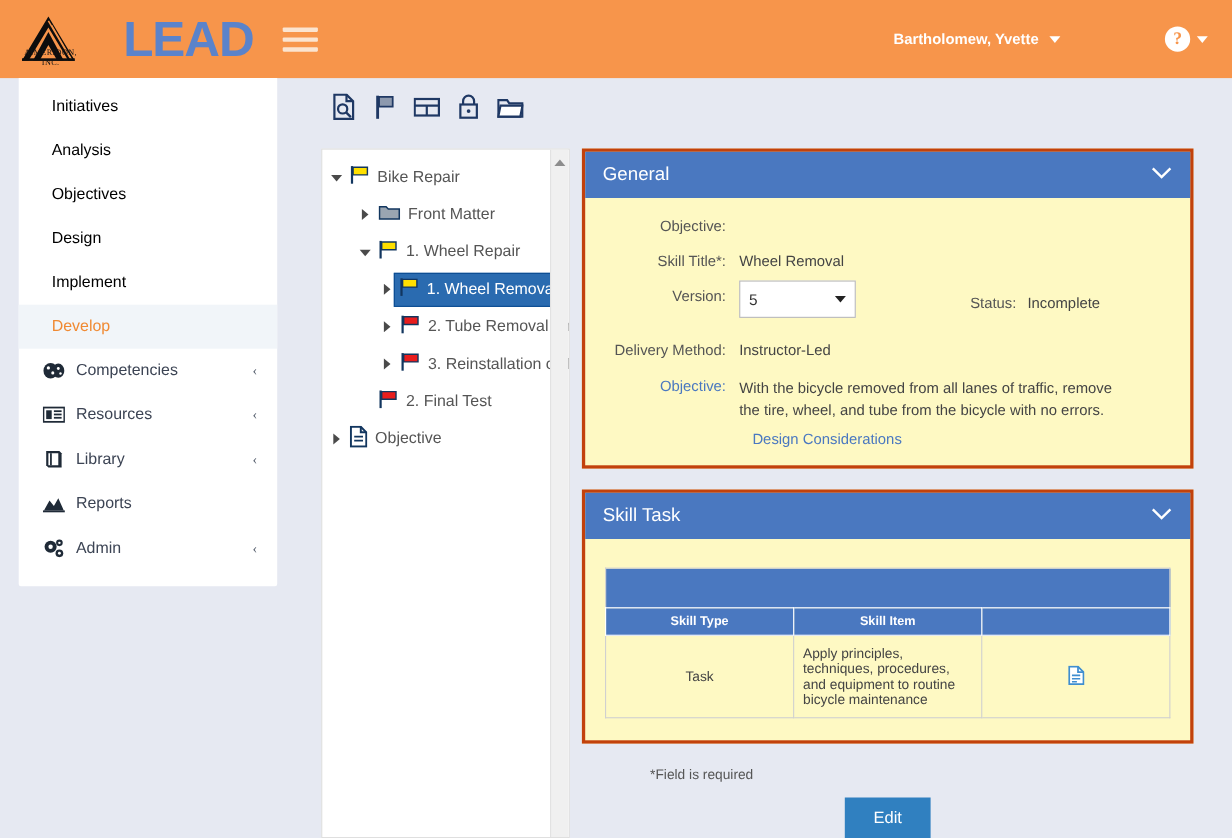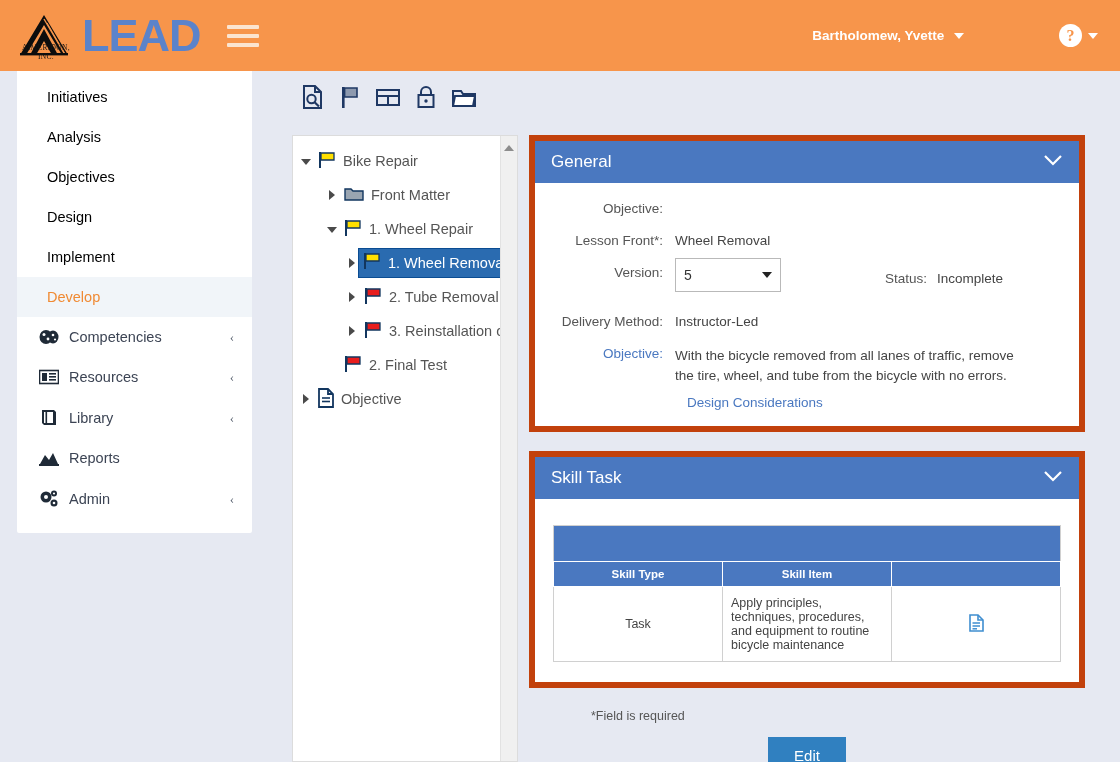--- a/index.html
+++ b/index.html
@@ -14,21 +14,21 @@
     color: #444;
   }
 
   
   .topbar {
     position: absolute; top: 0; left: 0;
     width: 1120px; height: 71px;
     background: #f7954b;
     display: flex; align-items: center;
   }
-  .brand { display: flex; align-items: center; margin-left: 18px; }
+  .brand { display: flex; align-items: center; margin-left: 18px; gap: 30px; }
   .logo-mark { width: 52px; height: 46px; position: relative; }
   .logo-caption {
     position: absolute; bottom: -2px; left: 0; width: 56px;
     font-family: "Liberation Serif", serif;
     font-size: 7.5px; letter-spacing: .3px; color: #141414;
     text-align: center;
   }
   .lead-word {
     margin-left: 12px;
     font-family: "Liberation Sans", sans-serif;
@@ -130,21 +130,21 @@
     background: #f0f0f0; border-left: 1px solid #e2e2e2; cursor: pointer;
   }
   .tree-scrollbar .up-arrow {
     width: 0; height: 0; margin: 9px auto 0 auto;
     border-left: 5px solid transparent; border-right: 5px solid transparent;
     border-bottom: 6px solid #8d8d8d;
   }
 
   
   .content { position: absolute; top: 135px; left: 529px; width: 556px; }
-  .card { background: #ffffff; border: 6px solid #c2410c; margin-bottom: 19px; }
+  .card { background: #fef9c3; border: 3px solid #c2410c; margin-bottom: 19px; }
   .card-head {
     background: #4a78c0; color: #fff;
     height: 42px; display: flex; align-items: center;
     padding: 0 16px; font-size: 17px;
   }
   .card-head .chev { margin-left: auto; cursor: pointer; }
   .card-body { padding: 18px 16px 16px 16px; }
 
   .frow { display: flex; margin-bottom: 17px; font-size: 13.5px; }
   .flabel {
@@ -497,21 +497,21 @@
       </span>
     </div>
     <div class="card-body">
 
       <div class="frow">
         <div class="flabel">Objective:</div>
         <div class="fvalue"></div>
       </div>
 
       <div class="frow">
-        <div class="flabel">Lesson Front*:</div>
+        <div class="flabel">Skill Title*:</div>
         <div class="fvalue">Wheel Removal</div>
       </div>
 
       <div class="frow" style="margin-bottom:22px">
         <div class="flabel">Version:</div>
         <div class="select-box">
           <span>5</span>
           <span class="sel-caret"></span>
         </div>
         <div class="status-wrap">

